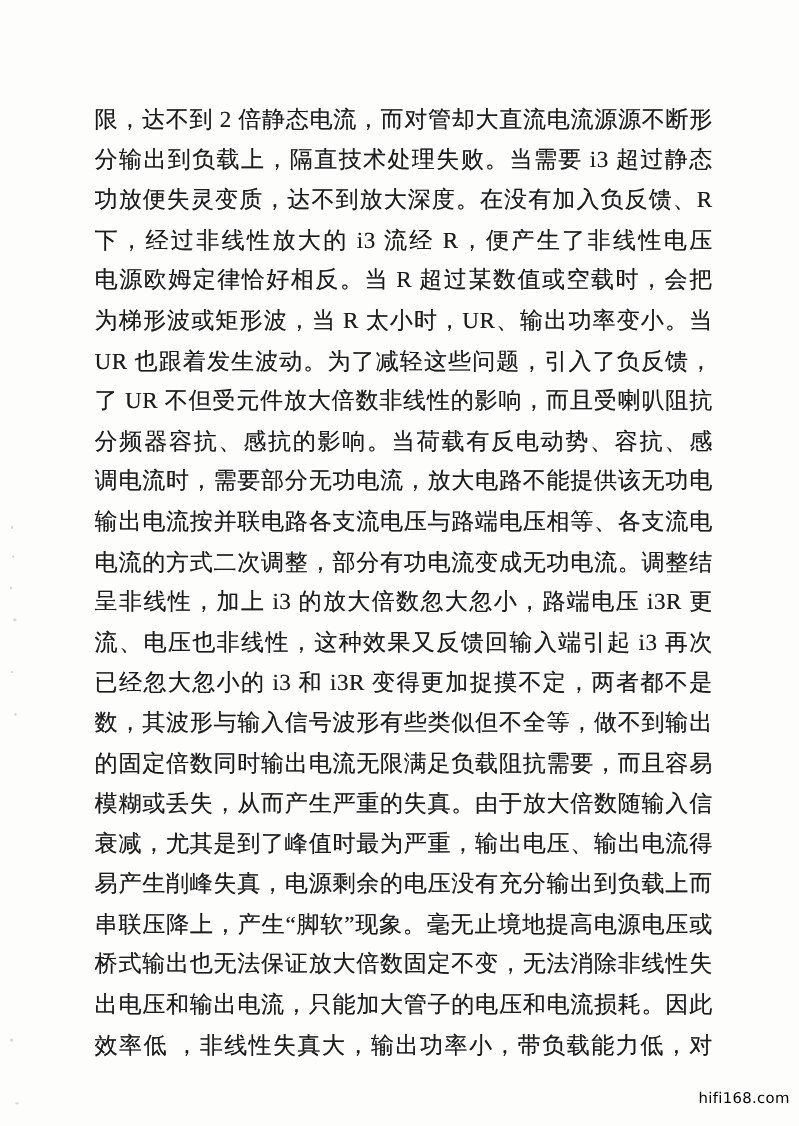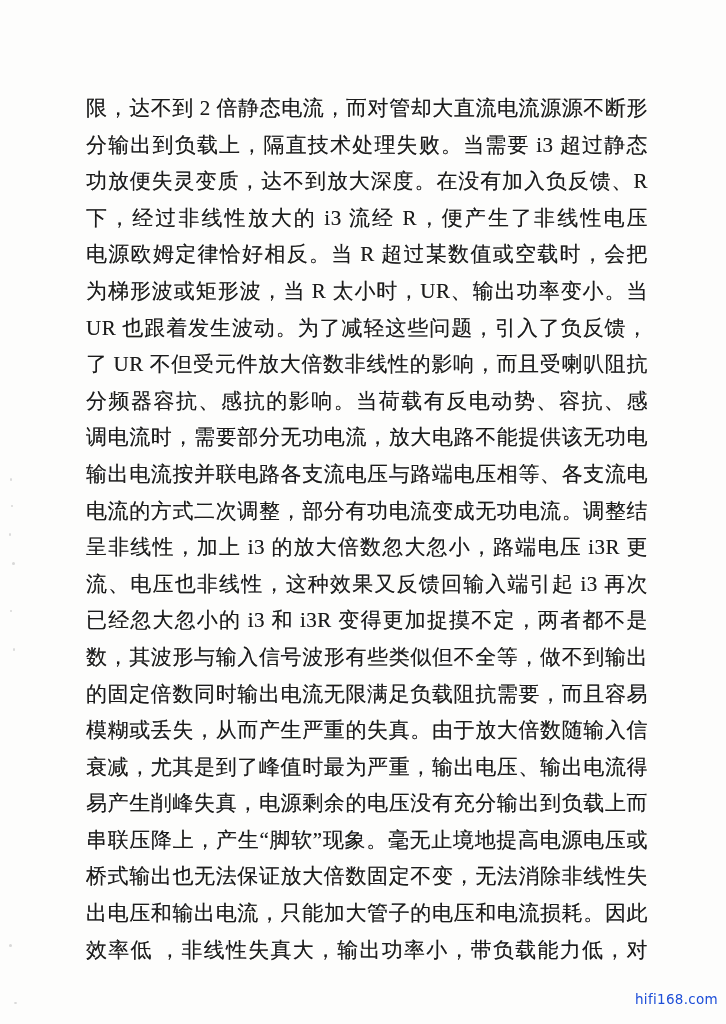--- a/index.html
+++ b/index.html
@@ -96,14 +96,14 @@
 
   <div class="speck s1"></div>
   <div class="speck s2"></div>
   <div class="speck s3"></div>
   <div class="speck s4"></div>
   <div class="speck s5"></div>
   <div class="speck s6"></div>
   <div class="speck s7"></div>
   <div class="speck s8"></div>
 
-  <div class="watermark" style="color: #1d4ed8;">hifi168.com</div>
+  <div class="watermark" style="color: #000000;">hifi168.com</div>
 </div>
 
 </body></html>

